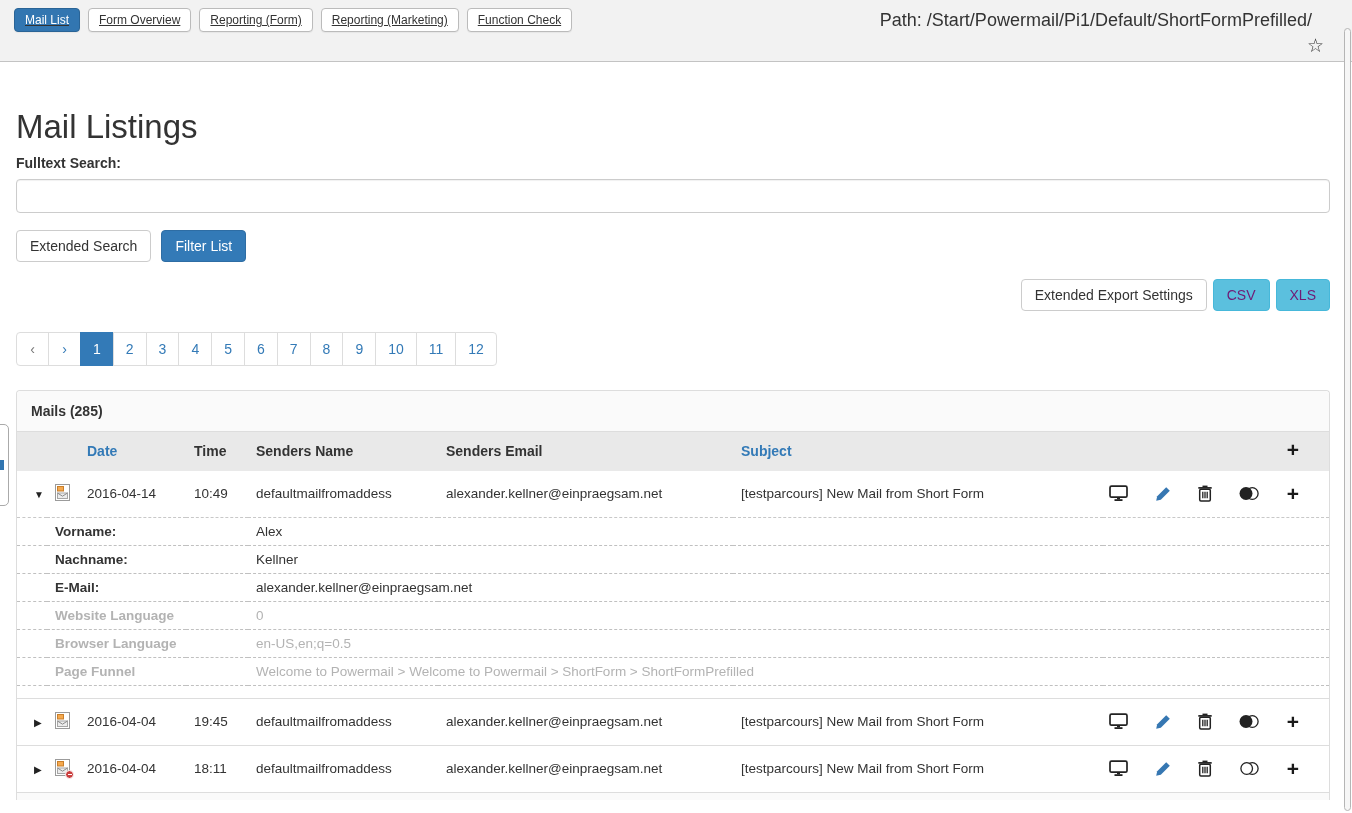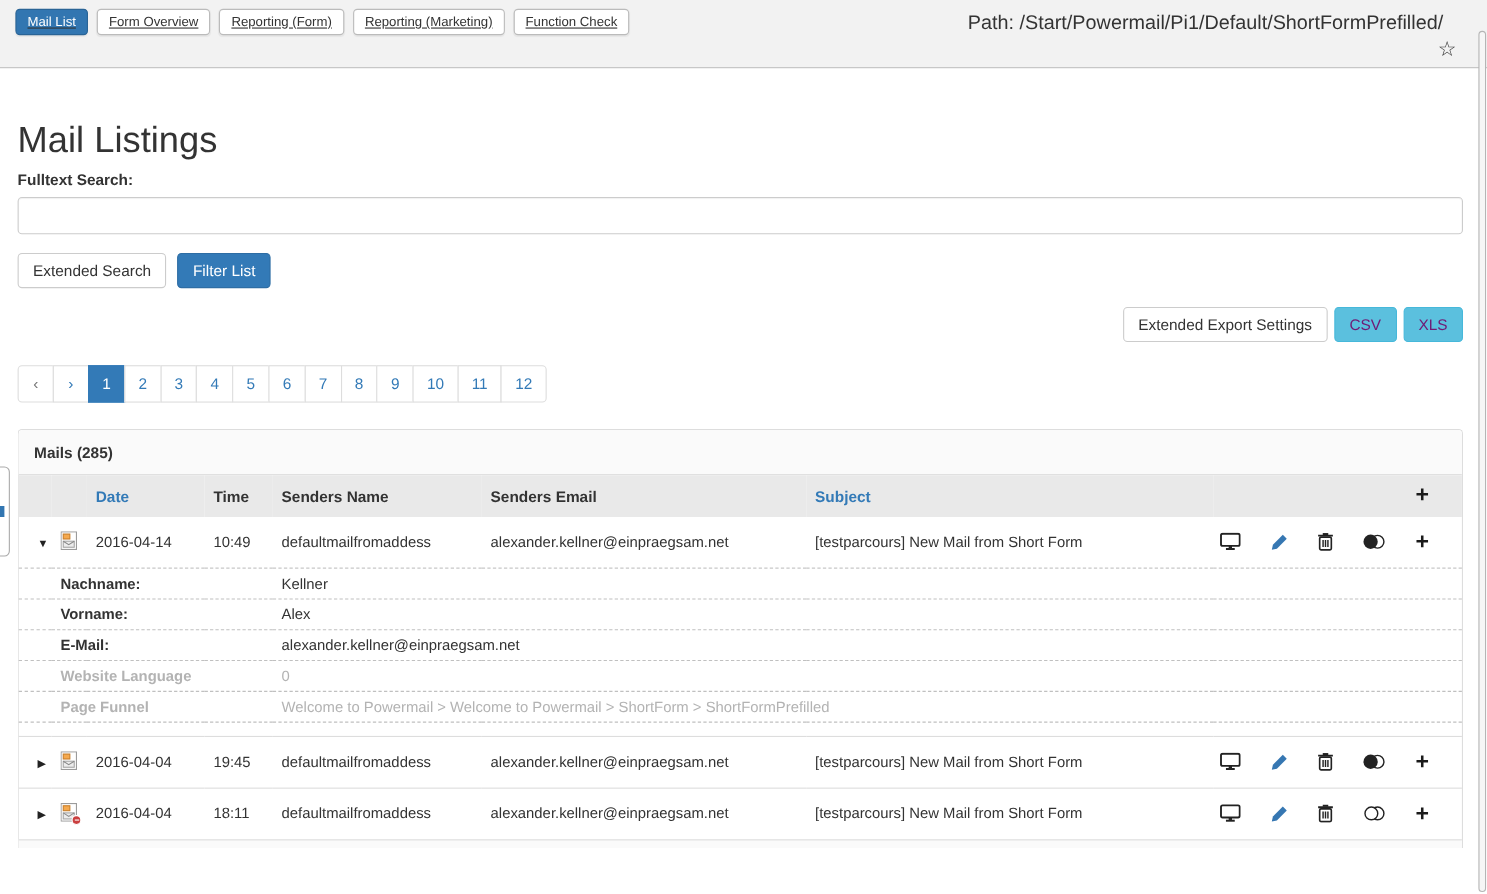--- a/index.html
+++ b/index.html
@@ -239,37 +239,42 @@
                       <circle cx="7" cy="7.5" r="6.5" fill="#222"></circle>
                     </svg>
                 </span>
                 <span class="plus-glyph">+</span>
               </span>
             </td>
           </tr>
 
           <tr class="detail-row">
             <td></td>
+            <td colspan="3" class="d-label">Vorname:</td>
+            <td colspan="4" class="d-value">Alex</td>
+          </tr>
+          <tr class="detail-row">
+            <td></td>
             <td colspan="3" class="d-label">Nachname:</td>
             <td colspan="4" class="d-value">Kellner</td>
           </tr>
           <tr class="detail-row">
             <td></td>
-            <td colspan="3" class="d-label">Vorname:</td>
-            <td colspan="4" class="d-value">Alex</td>
-          </tr>
-          <tr class="detail-row">
-            <td></td>
             <td colspan="3" class="d-label">E-Mail:</td>
             <td colspan="4" class="d-value">alexander.kellner@einpraegsam.net</td>
           </tr>
           <tr class="detail-row muted">
             <td></td>
             <td colspan="3" class="d-label">Website Language</td>
             <td colspan="4" class="d-value">0</td>
+          </tr>
+          <tr class="detail-row muted">
+            <td></td>
+            <td colspan="3" class="d-label">Browser Language</td>
+            <td colspan="4" class="d-value">en-US,en;q=0.5</td>
           </tr>
           <tr class="detail-row muted">
             <td></td>
             <td colspan="3" class="d-label">Page Funnel</td>
             <td colspan="4" class="d-value">Welcome to Powermail &gt; Welcome to Powermail &gt; ShortForm &gt; ShortFormPrefilled</td>
           </tr>
 
           <tr class="spacer-row">
               <td colspan="8"></td>
             </tr>

